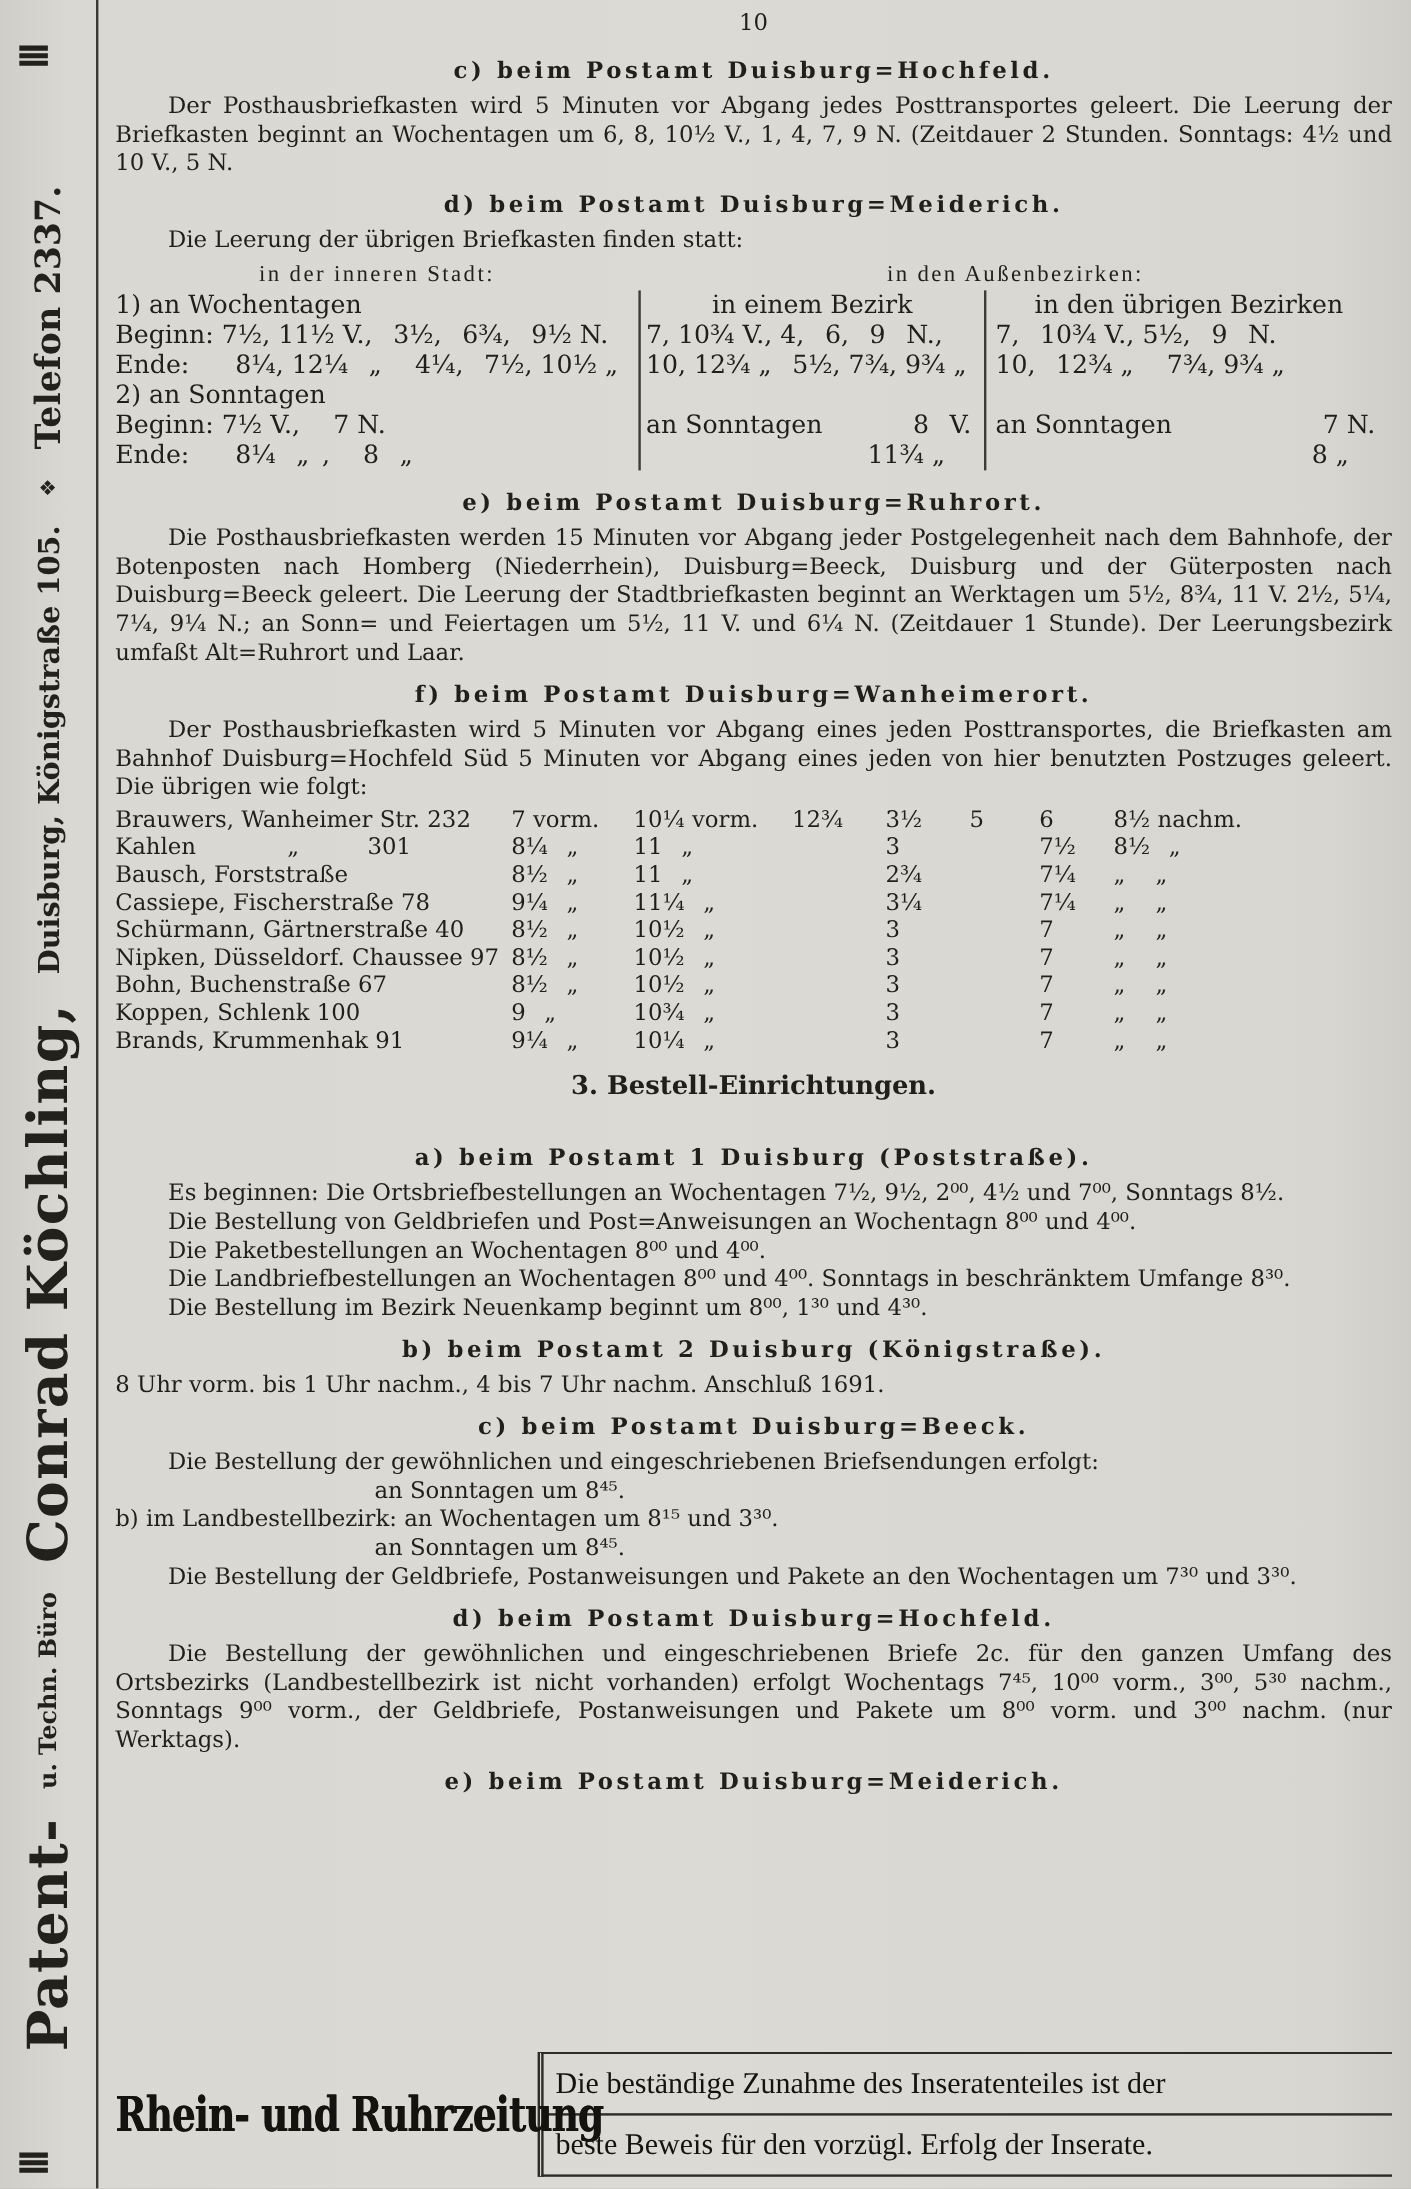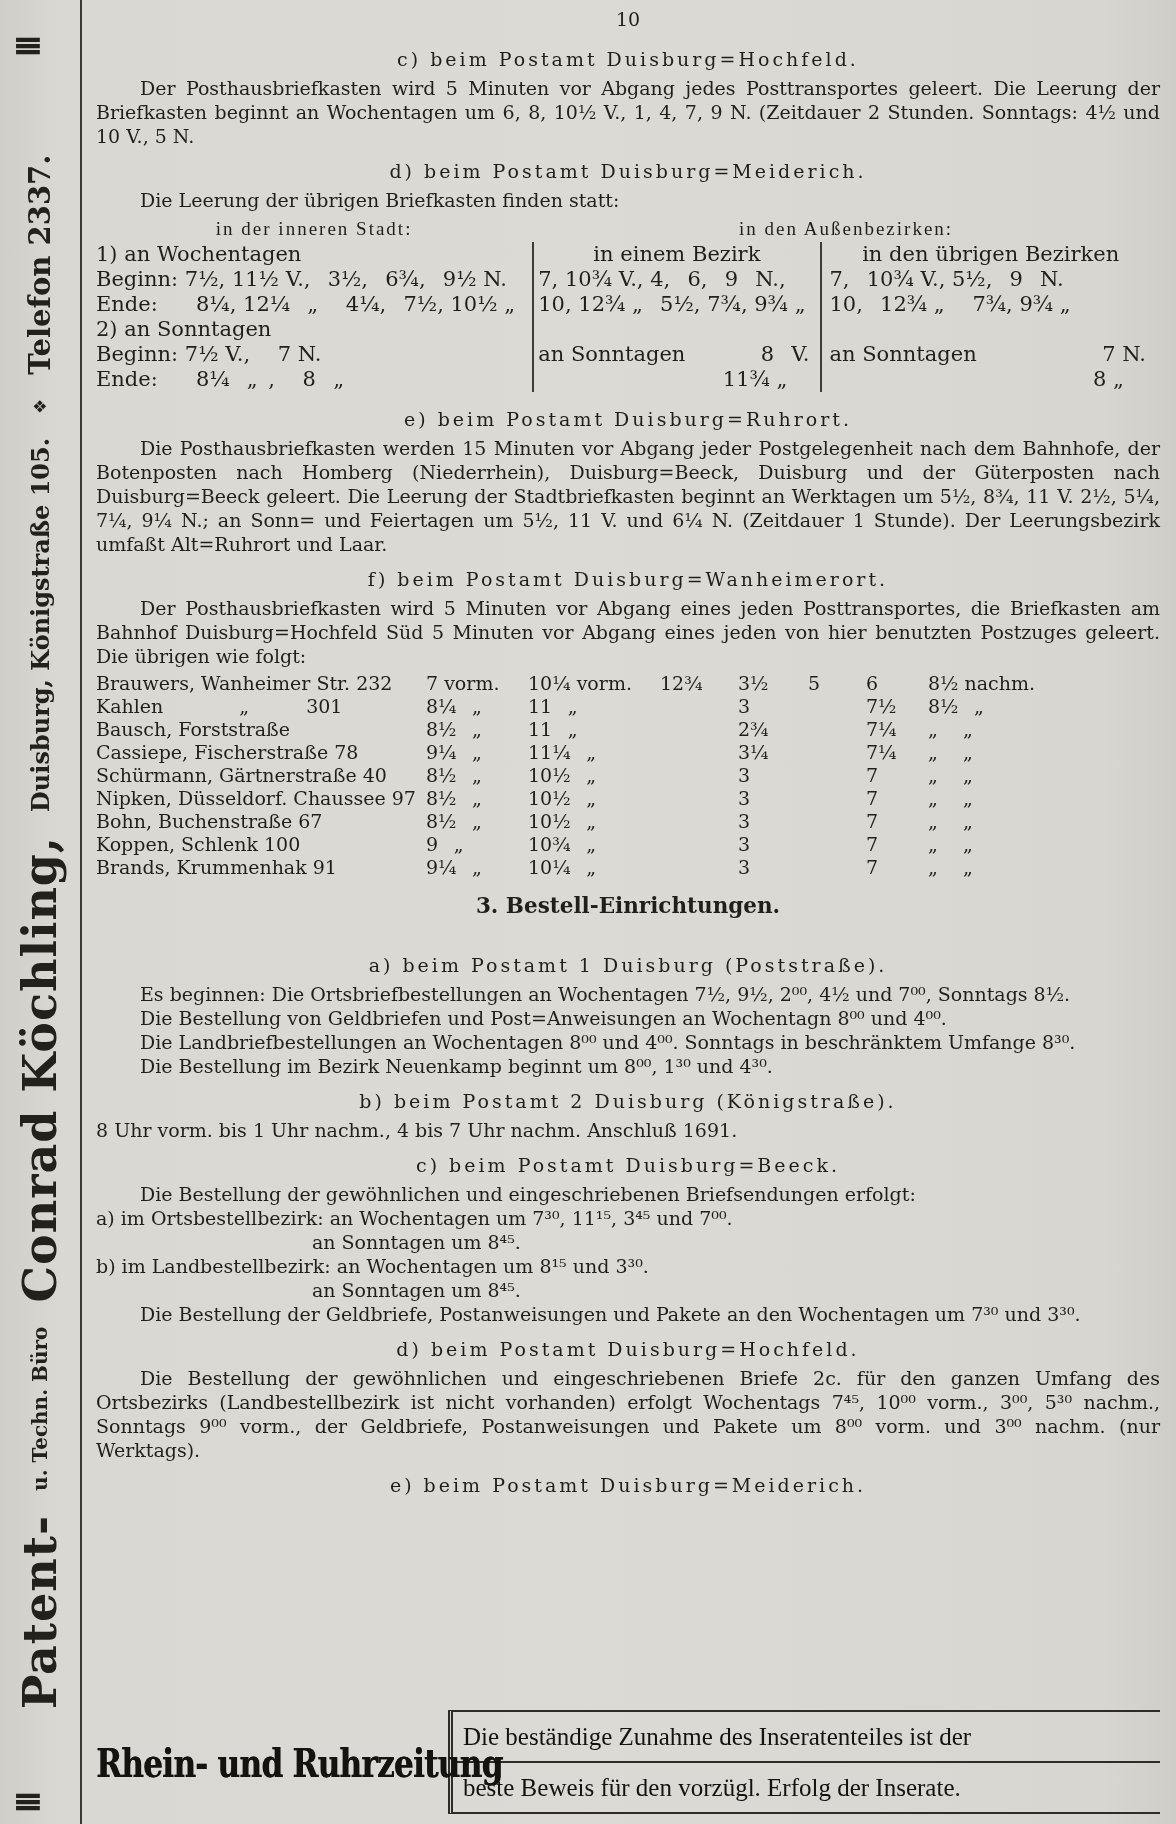--- a/index.html
+++ b/index.html
@@ -25,21 +25,21 @@
   .s-med{ font-size:24px; font-weight:bold; }
   .s-large{ font-size:29px; font-weight:bold; }
   .s-diamond{ font-size:17px; }
   
   .main{
     position:absolute; left:84px; top:0; width:1092px; height:1824px;
     padding:8px 16px 10px 12px;
     display:flex; flex-direction:column;
   }
   .pagenum{ text-align:center; font-size:19px; margin-bottom:6px; }
-  .sec-heading{ text-align:center; font-weight:normal; font-size:19px; letter-spacing:3px; margin:12px 0 6px; }
+  .sec-heading{ text-align:center; font-weight:bold; font-size:19px; letter-spacing:3px; margin:12px 0 6px; }
   .body{ font-size:19px; line-height:24px; text-align:justify; }
   .ind{ text-indent:44px; }
   .flush{ text-indent:0; }
   .deep{ padding-left:216px; text-align:left; }
   
   .leerung-head{ display:flex; font-size:19px; margin:6px 0 2px;font-family:Liberation Serif, serif; }
   .lh-left{ width:41%; text-align:center; letter-spacing:2px; }
   .lh-right{ width:59%; text-align:center; letter-spacing:2px; }
   .leerung-cols{ display:flex; align-items:stretch; margin-bottom:4px; font-size:21px; line-height:25px; }
   .lcol-a{ width:41%; padding-right:8px; }
@@ -225,29 +225,29 @@
           <div class="tcell">7</div>
           <div class="tcell">„  „</div>
         </div>
       </div>
 
     <div class="bestell-title">3. Bestell-Einrichtungen.</div>
 
     <h3 class="sec-heading">a) beim Postamt 1 Duisburg (Poststraße).</h3>
     <p class="body ind">Es beginnen: Die Ortsbriefbestellungen an Wochentagen 7½, 9½, 2⁰⁰, 4½ und 7⁰⁰, Sonntags 8½.</p>
     <p class="body ind">Die Bestellung von Geldbriefen und Post=Anweisungen an Wochentagn 8⁰⁰ und 4⁰⁰.</p>
+    <p class="body ind">Die Paketbestellungen an Wochentagen 8⁰⁰ und 4⁰⁰.</p>
     <p class="body ind">Die Landbriefbestellungen an Wochentagen 8⁰⁰ und 4⁰⁰. Sonntags in beschränktem Umfange 8³⁰.</p>
     <p class="body ind">Die Bestellung im Bezirk Neuenkamp beginnt um 8⁰⁰, 1³⁰ und 4³⁰.</p>
 
     <h3 class="sec-heading">b) beim Postamt 2 Duisburg (Königstraße).</h3>
     <p class="body flush">8 Uhr vorm. bis 1 Uhr nachm., 4 bis 7 Uhr nachm. Anschluß 1691.</p>
 
     <h3 class="sec-heading">c) beim Postamt Duisburg=Beeck.</h3>
     <p class="body ind">Die Bestellung der gewöhnlichen und eingeschriebenen Briefsendungen erfolgt:</p>
-    <p class="body flush">a) im Ortsbestellbezirk: an Wochentagen um 7³⁰, 11¹⁵, 3⁴⁵ und 7⁰⁰.</p>
     <p class="body deep">an Sonntagen um 8⁴⁵.</p>
     <p class="body flush">b) im Landbestellbezirk: an Wochentagen um 8¹⁵ und 3³⁰.</p>
     <p class="body deep">an Sonntagen um 8⁴⁵.</p>
     <p class="body ind">Die Bestellung der Geldbriefe, Postanweisungen und Pakete an den Wochentagen um 7³⁰ und 3³⁰.</p>
 
     <h3 class="sec-heading">d) beim Postamt Duisburg=Hochfeld.</h3>
     <p class="body ind">Die Bestellung der gewöhnlichen und eingeschriebenen Briefe 2c. für den ganzen Umfang des Ortsbezirks (Landbestellbezirk ist nicht vorhanden) erfolgt Wochentags 7⁴⁵, 10⁰⁰ vorm., 3⁰⁰, 5³⁰ nachm., Sonntags 9⁰⁰ vorm., der Geldbriefe, Postanweisungen und Pakete um 8⁰⁰ vorm. und 3⁰⁰ nachm. (nur Werktags).</p>
 
     <h3 class="sec-heading">e) beim Postamt Duisburg=Meiderich.</h3>
 

